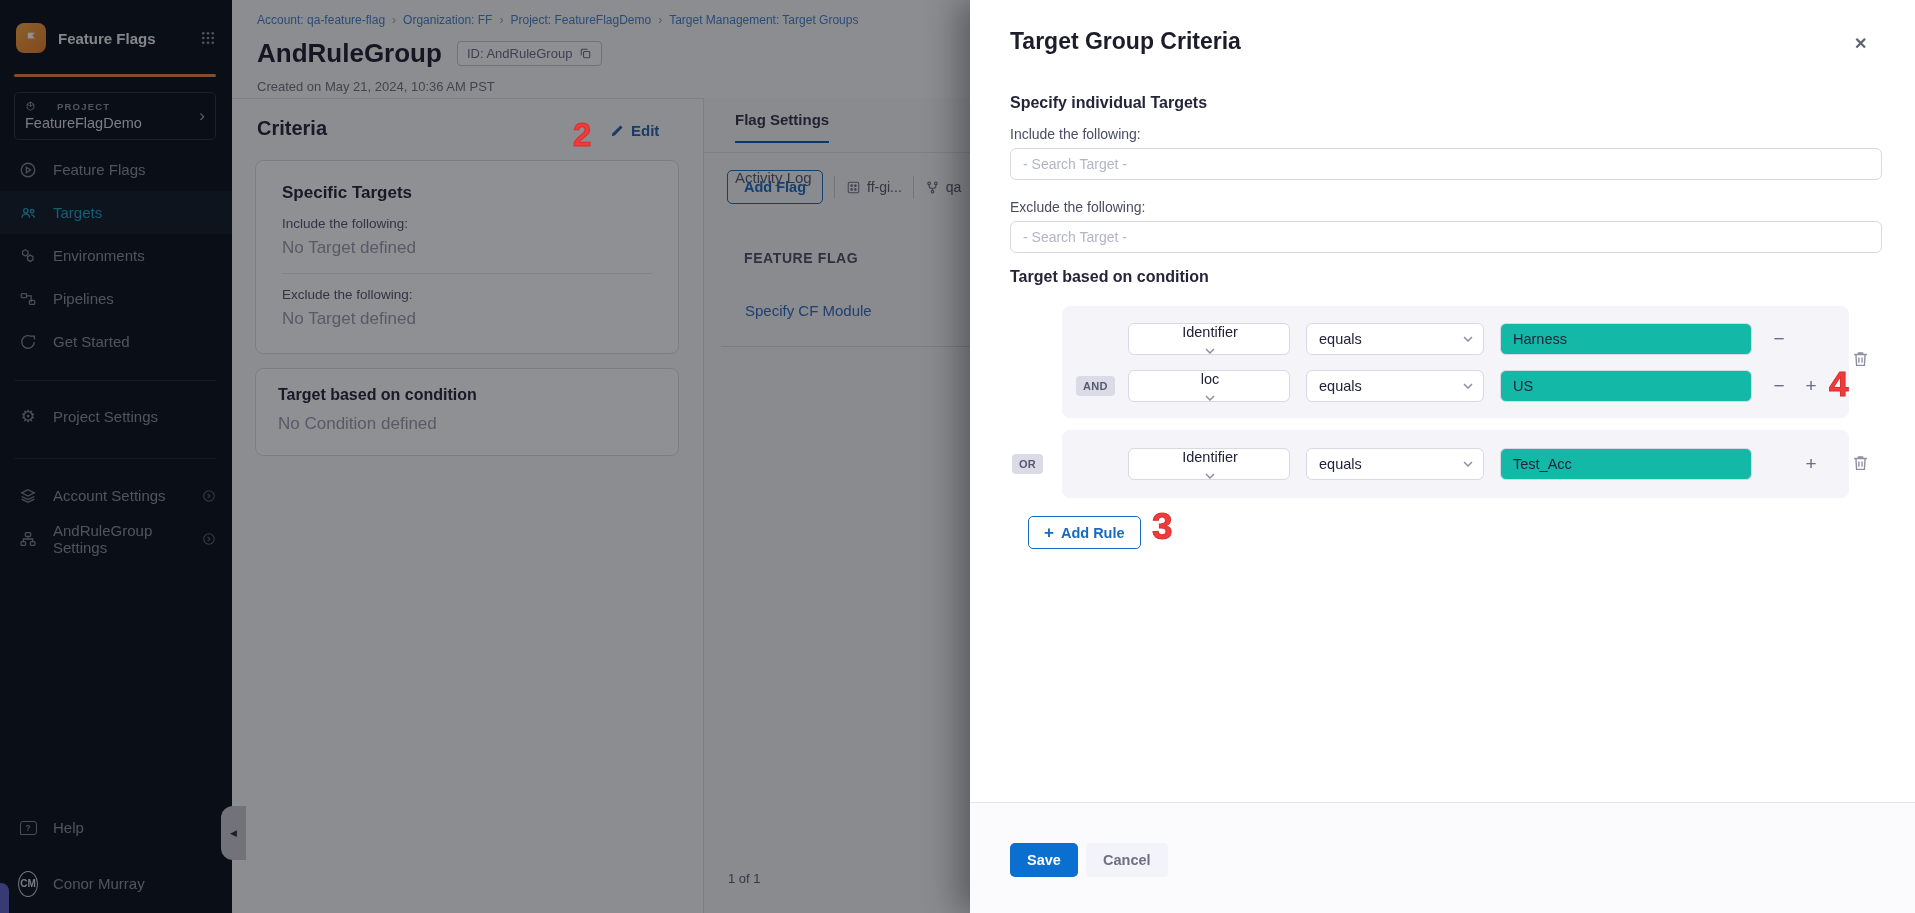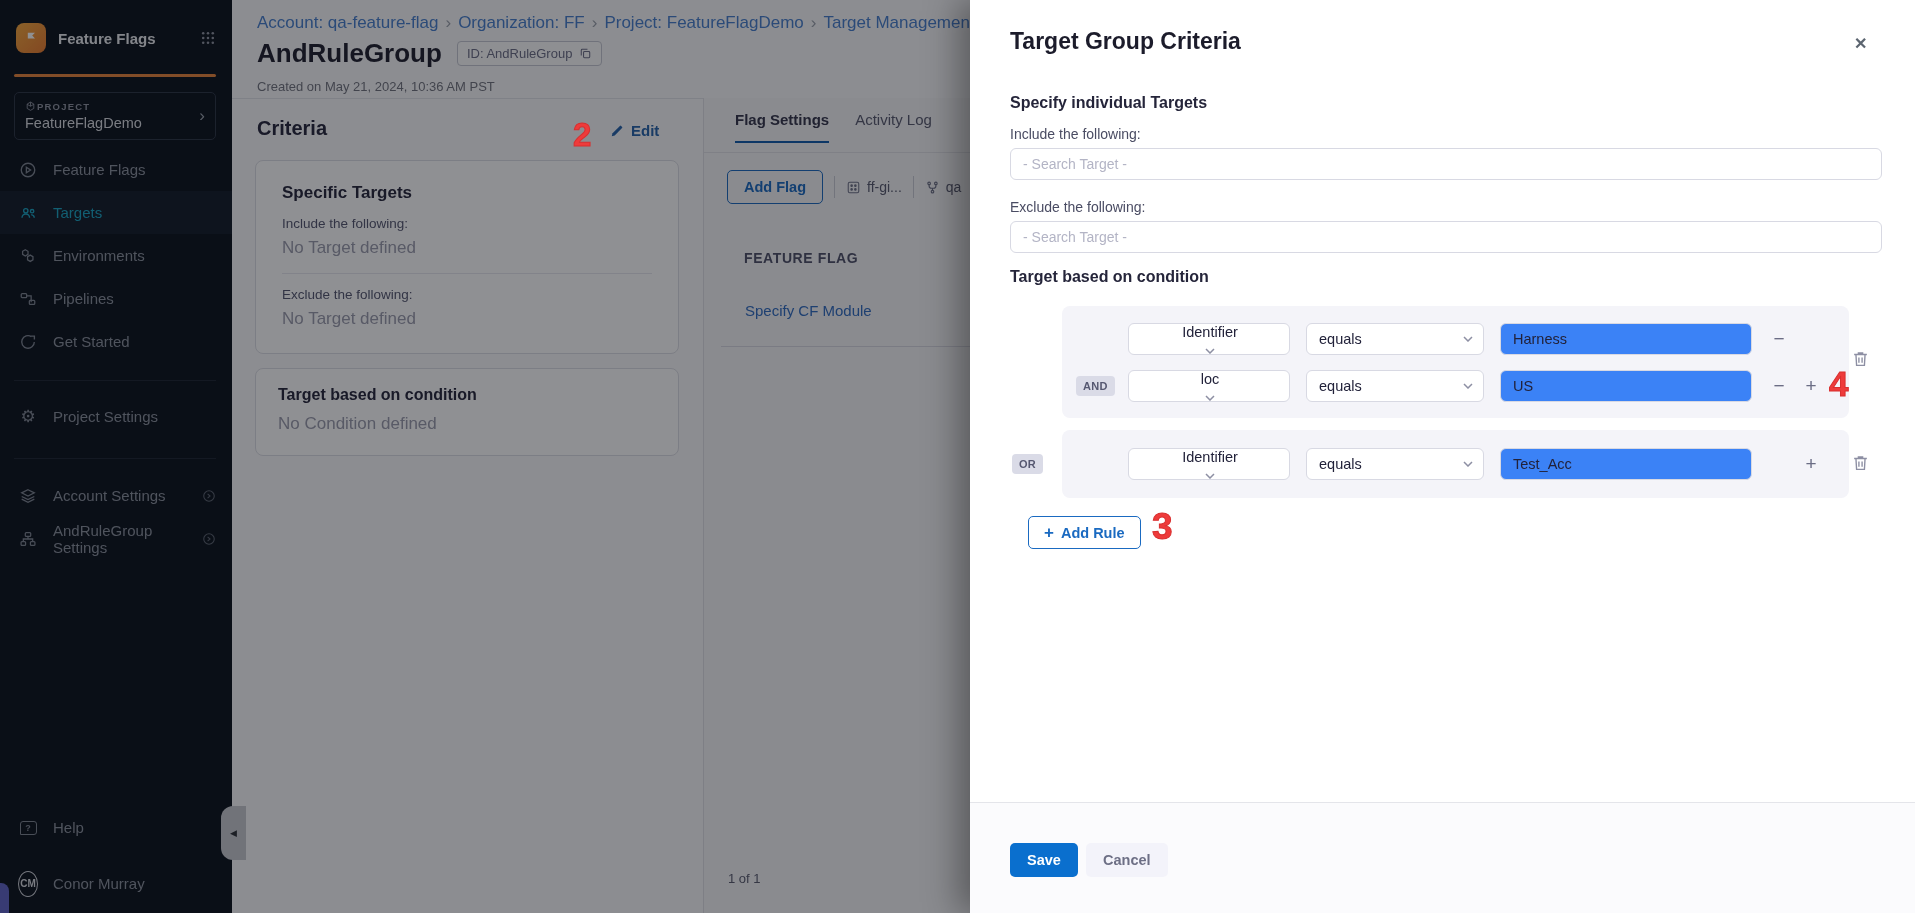--- a/index.html
+++ b/index.html
@@ -8,40 +8,40 @@
 
   
   .sidebar { position:absolute; left:0; top:0; width:232px; height:100%; background:#0a111b; z-index:10; }
   .sb-header { position:absolute; left:0; top:0; width:100%; height:76px; display:flex; align-items:center; padding:0 16px; }
   .logo-badge { width:30px; height:30px; border-radius:8px; background:linear-gradient(135deg,#f6a83c,#e87a2e); display:flex; align-items:center; justify-content:center; flex:0 0 auto; }
   .app-title { color:#e9ebee; font-size:15px; font-weight:700; margin-left:12px; flex:1; }
   .grid-icon { color:#8e93a0; }
   .sb-rule { position:absolute; left:14px; right:16px; top:74px; height:3px; background:#e8833a; border-radius:2px; }
   .project-card { position:absolute; left:14px; right:16px; top:92px; height:48px; border:1px solid #2b3443; border-radius:5px; padding:6px 10px; display:flex; align-items:center; }
   .project-texts { flex:1; }
-  .project-label { font-size:9.5px; letter-spacing:1.2px; color:#8e93a0; font-weight:700; display:flex; align-items:center; gap:1px; }
+  .project-label { font-size:9.5px; letter-spacing:1.2px; color:#8e93a0; font-weight:700; display:flex; align-items:center; gap:21px; }
   .project-name { font-size:14.5px; color:#d8dbe0; margin-top:3px; }
   .project-chevron { color:#9aa0ab; font-size:17px; }
   .nav { position:absolute; left:0; top:148px; width:100%; }
   .nav-item { display:flex; align-items:center; height:43px; padding:0 16px 0 18px; color:#8a909c; cursor:pointer; }
   .nav-item .nicon { width:20px; display:flex; justify-content:center; color:#7e8591; }
   .nav-item .nlabel { font-size:15px; margin-left:15px; flex:1; }
   .nav-item.active { background:#121b28; }
   .nav-item.active .nlabel, .nav-item.active .nicon { color:#18a4c3; }
   .nav-right-icon { color:#5d6470; }
   .sb-div { position:absolute; left:14px; right:16px; height:1px; background:#1c2430; }
   .nav-abs { position:absolute; left:0; width:100%; }
   .avatar { width:26px; height:26px; border:1.5px solid #cfd2d8; border-radius:50%; color:#d8dbe0; font-size:10px; font-weight:700; display:flex; align-items:center; justify-content:center; }
   .help-bubble { width:17px; height:14px; border:1.5px solid #7e8591; border-radius:3px 3px 3px 0; color:#7e8591; font-size:9px; font-weight:700; display:flex; align-items:center; justify-content:center; }
   .purple-sliver { position:absolute; left:0; bottom:0; width:9px; height:30px; background:#5f63c4; border-radius:0 8px 0 0; z-index:12; }
   .collapse-handle { position:absolute; left:221px; top:806px; width:25px; height:54px; background:#c7c9cf; border-radius:12px 0 0 12px; z-index:11; display:flex; align-items:center; justify-content:center; color:#2c2f35; font-size:9px; }
 
   
   .main { position:absolute; left:232px; top:0; right:0; bottom:0; }
-  .breadcrumb { position:absolute; left:25px; top:13px; display:flex; gap:7px; font-size:17px; }
+  .breadcrumb { position:absolute; left:25px; top:13px; display:flex; gap:7px; font-size:12px; }
   .crumb { color:#477fce; cursor:pointer; }
   .crumb-sep { color:#9aa0ab; }
   .title-row { position:absolute; left:25px; top:38px; display:flex; align-items:center; gap:15px; }
   .page-title { font-size:26px; font-weight:700; color:#1e1e2d; }
   .id-chip { display:flex; align-items:center; gap:7px; border:1px solid #c6c7d2; border-radius:4px; padding:4px 9px; font-size:13px; color:#6b6d85; background:#fdfdfe; }
   .created { position:absolute; left:25px; top:79px; font-size:13px; color:#72747f; }
   .hdiv { position:absolute; left:0; right:0; top:98px; height:1px; background:#e2e3e9; }
 
   .crit-head { position:absolute; left:25px; top:117px; font-size:20px; font-weight:700; color:#26263c; }
   .edit-link { position:absolute; left:378px; top:122px; display:flex; align-items:center; gap:7px; color:#2563ab; font-size:15px; font-weight:700; cursor:pointer; }
@@ -50,21 +50,21 @@
   .card2 { top:368px; height:88px; padding:17px 22px; }
   .card-title { font-size:17px; font-weight:700; color:#25253a; }
   .fld-label { font-size:13.5px; color:#54566f; }
   .fld-value { font-size:17px; color:#9a9bac; }
   .card1 .fld-label { margin-top:13px; }
   .card1 .fld-value { margin-top:7px; }
   .card-div { height:1px; background:#e7e7ee; margin-top:15px; margin-bottom:2px; }
 
   .right-col { position:absolute; left:471px; top:98px; right:0; bottom:0; background:#f5f5f8; border-left:1px solid #dfe0e6; }
   .tabbar { position:absolute; left:0; right:0; top:0; height:55px; border-bottom:1px solid #e1e2e8; }
-  .tabs { position:absolute; left:31px; top:13px; display:flex; gap:26px; }
+  .tabs { position:absolute; left:31px; top:13px; display:flex; gap:26px;flex-direction:column; }
   .tab { font-size:15px; color:#585a6e; padding-bottom:13px; cursor:pointer; }
   .tab.active { color:#34354a; font-weight:600; border-bottom:2.5px solid #0f5cad; }
   .toolbar { position:absolute; left:23px; top:71px; height:36px; display:flex; align-items:center; gap:11px; }
   .btn-outline { height:34px; padding:0 16px; border:1.2px solid #1a6ac1; border-radius:5px; color:#1a6ac1; font-size:14.5px; font-weight:700; background:transparent; display:flex; align-items:center; cursor:pointer; }
   .tb-sep { width:1px; height:22px; background:#c9cbd5; }
   .tb-item { display:flex; align-items:center; gap:6px; color:#57596d; font-size:14px; cursor:pointer; }
   .tb-item .ticon { color:#6e7186; display:flex; }
   .tbl-header { position:absolute; left:40px; top:152px; font-size:14px; font-weight:700; letter-spacing:.6px; color:#4e5068; }
   .flag-link { position:absolute; left:41px; top:204px; font-size:15px; color:#2f6bc0; cursor:pointer; }
   .tbl-div { position:absolute; left:17px; right:6px; top:248px; height:1px; background:#d8d9e1; }
@@ -84,21 +84,21 @@
 
   .group { position:absolute; left:92px; width:787px; background:#f4f4f9; border-radius:8px; }
   .group1 { top:306px; height:112px; }
   .group2 { top:430px; height:68px; }
   .join-chip { position:absolute; background:#dadbe7; border-radius:4px; color:#565871; font-size:11px; font-weight:700; padding:4px 7px; letter-spacing:.3px; }
   .sel { position:absolute; height:32px; background:#fff; border:1px solid #d8d9e3; border-radius:6px; display:flex; align-items:center; padding:0 10px 0 12px; cursor:pointer; }
   .sel .sel-text { flex:1; font-size:14.5px; color:#22223a; }
   .sel .chev { color:#8d8fa3; display:flex; }
   .attr-sel { left:66px; width:162px;flex-direction:column; }
   .op-sel { left:244px; width:178px; }
-  .val-input { position:absolute; left:438px; width:252px; height:32px; border:1px solid #d8d9e3; border-radius:6px; padding:0 12px; font-size:14.5px; color:#22223a; background:#3b82f6; }
+  .val-input { position:absolute; left:438px; width:252px; height:32px; border:1px solid #d8d9e3; border-radius:6px; padding:0 12px; font-size:14.5px; color:#22223a; background:#14b8a6; }
   .rowline { position:absolute; left:0; right:0; height:32px; }
   .r1 { top:17px; } .r2 { top:64px; } .g2r { top:18px; }
   .mini-btn { position:absolute; width:22px; height:22px; display:flex; align-items:center; justify-content:center; color:#6b6d85; font-size:19px; cursor:pointer; }
   .trash { position:absolute; color:#8d8fa3; cursor:pointer; }
   .add-rule { position:absolute; left:58px; top:516px; height:33px; padding:0 15px; border:1.6px solid #1a6ac1; border-radius:5px; background:#fff; color:#1a6ac1; font-size:14.5px; font-weight:700; display:flex; align-items:center; gap:7px; cursor:pointer; }
   .drawer-footer { position:absolute; left:0; right:0; bottom:0; height:111px; background:#fbfbfd; border-top:1px solid #e4e5ea; }
   .btn-save { position:absolute; left:40px; top:40px; height:34px; padding:0 17px; background:#0a6fce; border:none; border-radius:5px; color:#fff; font-size:14.5px; font-weight:700; cursor:pointer; }
   .btn-cancel { position:absolute; left:116px; top:40px; height:34px; padding:0 17px; background:#f3f3fa; border:none; border-radius:5px; color:#6d6f85; font-size:14.5px; font-weight:700; cursor:pointer; }
 
   

